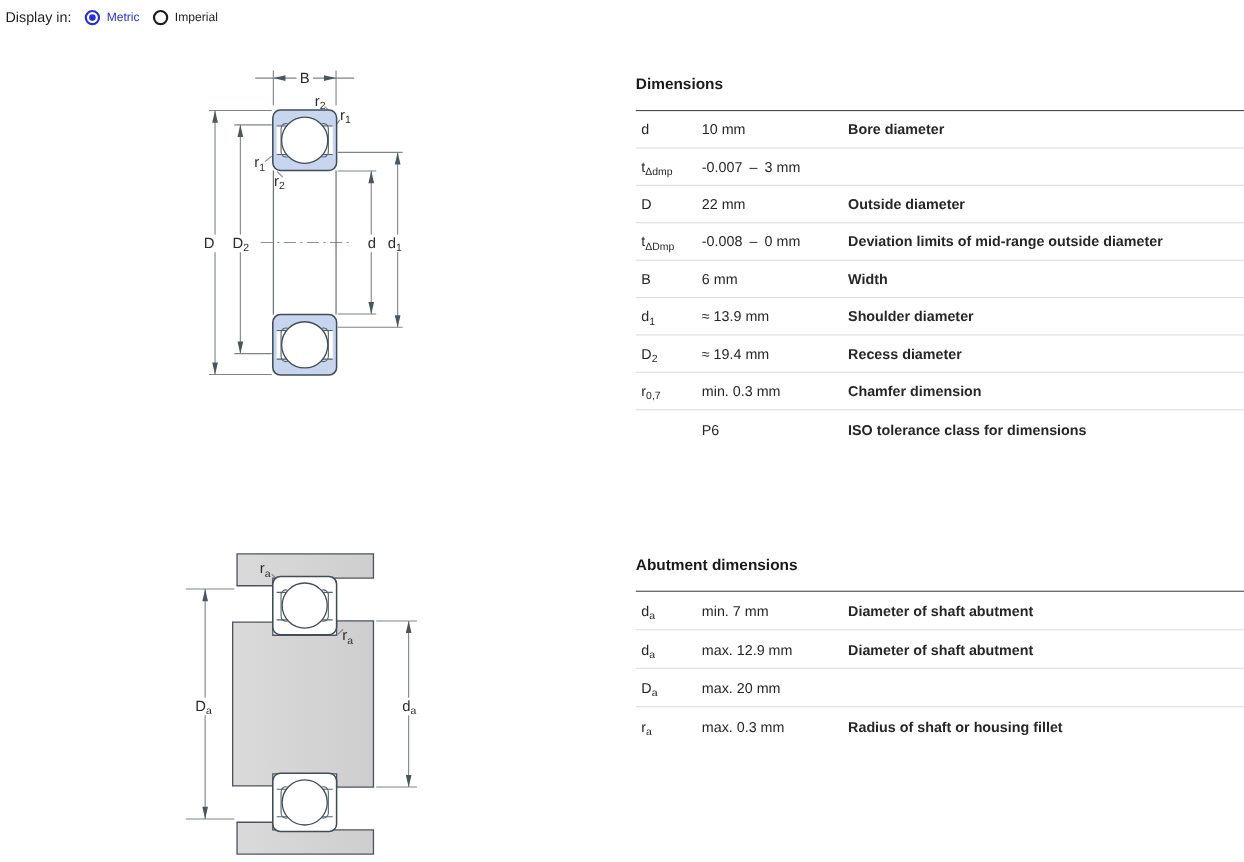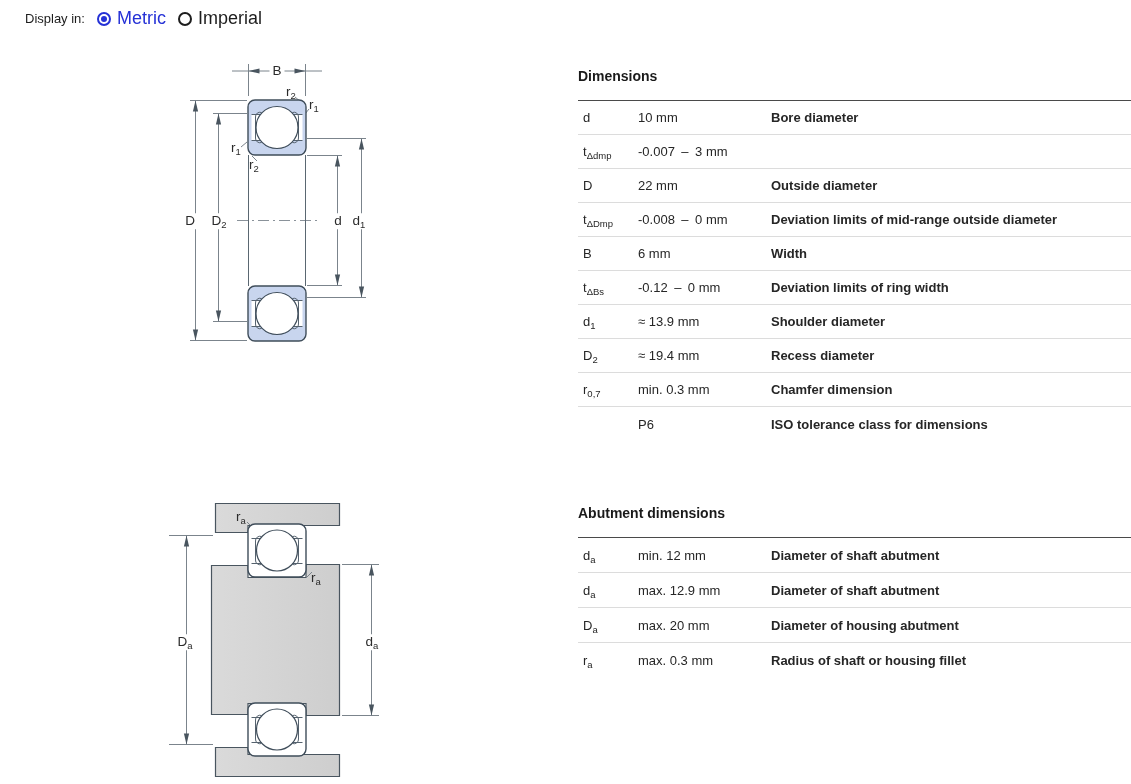--- a/index.html
+++ b/index.html
@@ -1,28 +1,28 @@
 <!DOCTYPE html>
 <html><head>
 <meta charset="utf-8">
 <style>
   * { margin:0; padding:0; box-sizing:border-box; }
   html,body { width:1131px; height:784px; background:#ffffff; overflow:hidden;
     font-family:"Liberation Sans", sans-serif; color:#262626; }
 
   
-  #display-row { position:absolute; left:5px; top:8px; display:flex; align-items:center;
-    font-size:13px; color:#1d1d1d;margin-left:20px; }
+  #display-row { position:absolute; left:5px; top:8px; display:flex; align-items:flex-end;
+    font-size:13px; color:#1d1d1d; }
   #display-row .lead { margin-right:12px; }
   .radio-opt { display:flex; align-items:center; margin-right:12px; cursor:pointer; }
   .radio-circ { width:14px; height:14px; border-radius:50%; border:2px solid #1d1d1d;
     display:inline-flex; align-items:center; justify-content:center; margin-right:6px; background:#fff; }
   .radio-circ.sel { border-color:#2531d6; }
   .radio-circ.sel::after { content:""; width:6px; height:6px; border-radius:50%; background:#2531d6; }
-  .radio-opt .olabel { font-size:18px; }
+  .radio-opt .olabel { font-size:11px; }
   .radio-opt.metric .olabel { color:#2531d6; }
 
   
   svg { position:absolute; }
   .dlabel { position:absolute; transform:translate(-50%,-50%); font-size:13.5px; color:#2b2b2b;
     white-space:nowrap; z-index:5; line-height:1; }
   .dlabel.chip { background:#ffffff; padding:1px 3px; }
   .sub { font-size:9.5px; position:relative; top:3px; }
 
   
@@ -206,25 +206,20 @@
         <span class="c-sym"><span>t</span><span class="sub">ΔDmp</span></span>
         <span class="c-val">-0.008 – 0 mm</span>
         <span class="c-desc">Deviation limits of mid-range outside diameter</span>
       </div>
     <div class="trow">
         <span class="c-sym"><span>B</span><span class="sub"></span></span>
         <span class="c-val">6 mm</span>
         <span class="c-desc">Width</span>
       </div>
     <div class="trow">
-        <span class="c-sym"><span>t</span><span class="sub">ΔBs</span></span>
-        <span class="c-val">-0.12 – 0 mm</span>
-        <span class="c-desc">Deviation limits of ring width</span>
-      </div>
-    <div class="trow">
         <span class="c-sym"><span>d</span><span class="sub">1</span></span>
         <span class="c-val">≈ 13.9 mm</span>
         <span class="c-desc">Shoulder diameter</span>
       </div>
     <div class="trow">
         <span class="c-sym"><span>D</span><span class="sub">2</span></span>
         <span class="c-val">≈ 19.4 mm</span>
         <span class="c-desc">Recess diameter</span>
       </div>
     <div class="trow">
@@ -238,32 +233,31 @@
         <span class="c-desc">ISO tolerance class for dimensions</span>
       </div>
   </div>
 </div>
 
 <div id="abut" class="section" style="top:501px;">
   <div class="stitle">Abutment dimensions</div>
   <div class="table">
     <div class="trow">
         <span class="c-sym"><span>d</span><span class="sub">a</span></span>
-        <span class="c-val">min. 12 mm</span>
+        <span class="c-val">min. 7 mm</span>
         <span class="c-desc">Diameter of shaft abutment</span>
       </div>
     <div class="trow">
         <span class="c-sym"><span>d</span><span class="sub">a</span></span>
         <span class="c-val">max. 12.9 mm</span>
         <span class="c-desc">Diameter of shaft abutment</span>
       </div>
     <div class="trow">
         <span class="c-sym"><span>D</span><span class="sub">a</span></span>
         <span class="c-val">max. 20 mm</span>
-        <span class="c-desc">Diameter of housing abutment</span>
       </div>
     <div class="trow">
         <span class="c-sym"><span>r</span><span class="sub">a</span></span>
         <span class="c-val">max. 0.3 mm</span>
         <span class="c-desc">Radius of shaft or housing fillet</span>
       </div>
   </div>
 </div>
 
 </body></html>

